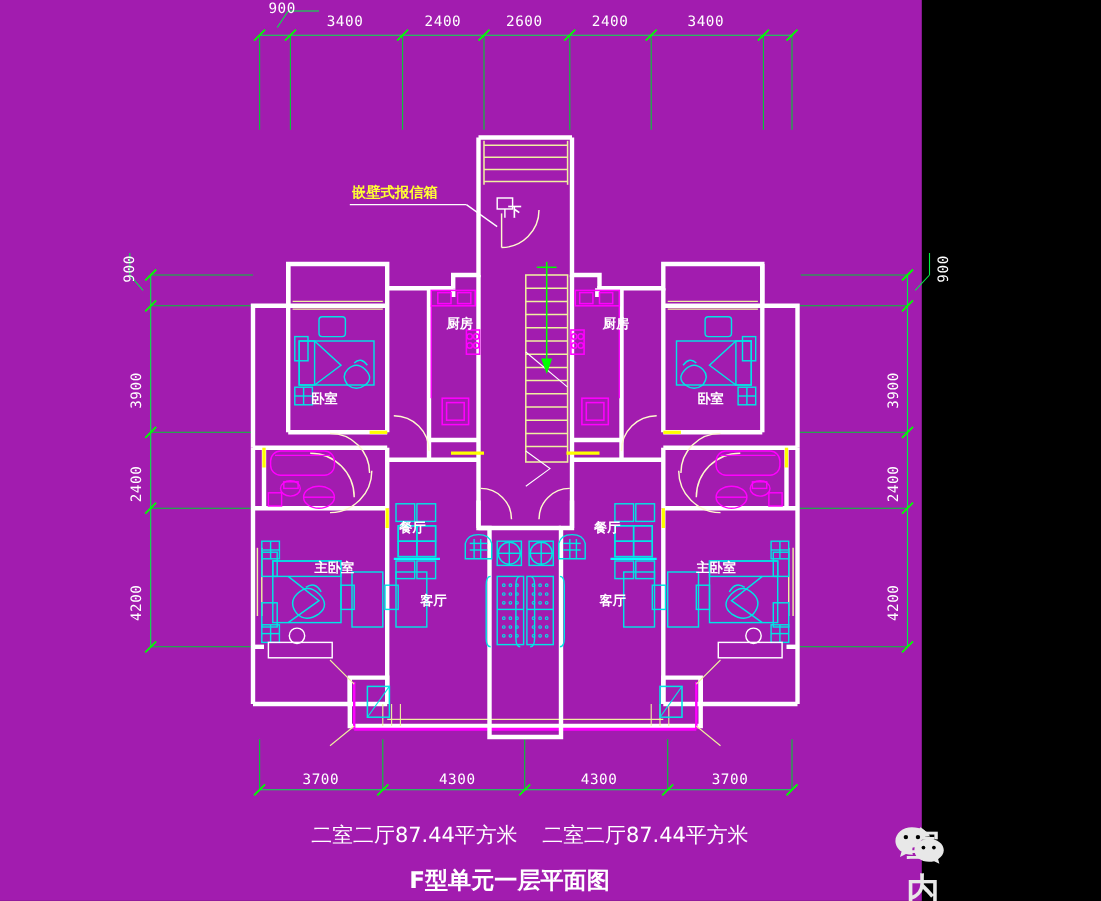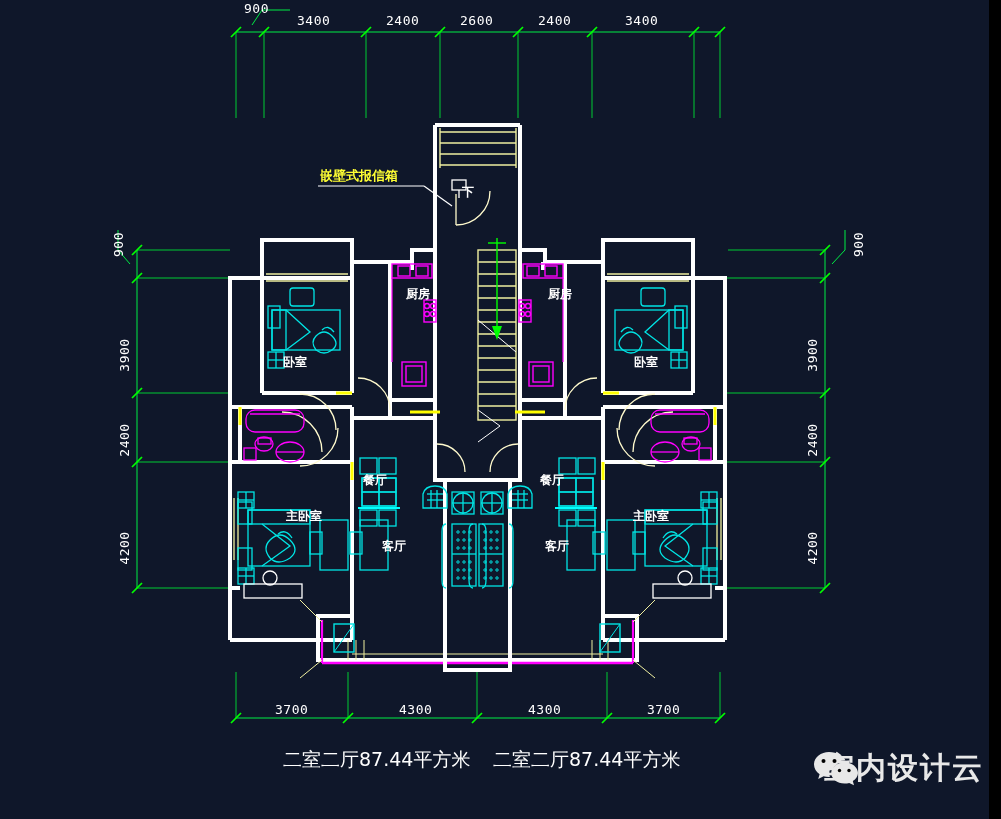--- a/index.html
+++ b/index.html
@@ -1,19 +1,19 @@
 <!DOCTYPE html>
 <html><head>
 <meta charset="utf-8">
 <title>F型单元一层平面图</title>
 <style>
   html,body{margin:0;padding:0;background:#000;}
   body{width:1001px;height:819px;overflow:hidden;
        font-family:"DejaVu Sans","Liberation Sans",sans-serif;color:#fff;}
-  #stage{position:relative;width:989px;height:819px;background:#0f172a;}
+  #stage{position:relative;width:838px;height:819px;background:#a21caf;}
   #stage svg{position:absolute;left:0;top:0;}
   .lbl{position:absolute;white-space:nowrap;line-height:1;}
   .dim{color:#ffffff;font-size:13px;font-family:"DejaVu Sans Mono","Liberation Mono",monospace;letter-spacing:.5px;}
   .dimv{transform-origin:0 0;}
   .room{color:#ffffff;font-size:12px;font-weight:bold;font-family:"DejaVu Sans","Liberation Sans",sans-serif;}
   .note{color:#ffff33;font-size:13px;font-weight:bold;}
   .titleL{color:#ffffff;font-size:19px;font-weight:normal;}
   .titleM{color:#ffffff;font-size:21px;font-weight:bold;}
   .wm-text{color:#e8e8e8;font-size:30px;font-weight:bold;letter-spacing:2px;}
   #watermark{position:absolute;display:flex;align-items:center;gap:12px;}
@@ -521,20 +521,21 @@
 
   <div class="lbl room" style="left:634px;top:356px;">卧室</div>
   <div class="lbl room" style="left:548px;top:288px;">厨房</div>
   <div class="lbl room" style="left:633px;top:510px;">主卧室</div>
   <div class="lbl room" style="left:540px;top:474px;">餐厅</div>
   <div class="lbl room" style="left:545px;top:540px;">客厅</div>
 
   <div class="lbl titleL" style="left:283px;top:750px;">二室二厅87.44平方米</div>
   <div class="lbl titleL" style="left:493px;top:750px;">二室二厅87.44平方米</div>
 
+  <div class="lbl titleM" style="left:372px;top:790px;">F型单元一层平面图</div>
 
   <div id="watermark" style="left:812px;top:748px;">
     <span>
       <svg width="48" height="40" viewBox="0 0 48 40">
         <path d="M17,4 C8.7,4 2,9.6 2,16.5 C2,20.4 4.2,23.9 7.6,26.2 L6.2,31 L11.6,28.3 C13.3,28.8 15.1,29 17,29 C17.3,29 17.6,29 17.9,29 C17.5,27.8 17.3,26.6 17.3,25.3 C17.3,18.2 24.2,12.5 32.6,12.5 C32.9,12.5 33.2,12.5 33.5,12.5 C31.9,7.6 25.1,4 17,4 Z" fill="#e8e8e8"></path>
         <circle cx="11.5" cy="13" r="2" fill="#000"></circle>
         <circle cx="22.5" cy="13" r="2" fill="#000"></circle>
         <path d="M46,25 C46,19.2 40,14.5 32.6,14.5 C25.2,14.5 19.2,19.2 19.2,25 C19.2,30.8 25.2,35.5 32.6,35.5 C34.2,35.5 35.8,35.3 37.2,34.9 L42,37.2 L40.8,33 C43.9,31.1 46,28.3 46,25 Z" fill="#e8e8e8"></path>
         <circle cx="27.5" cy="22.5" r="1.7" fill="#000"></circle>
         <circle cx="37" cy="22.5" r="1.7" fill="#000"></circle>

